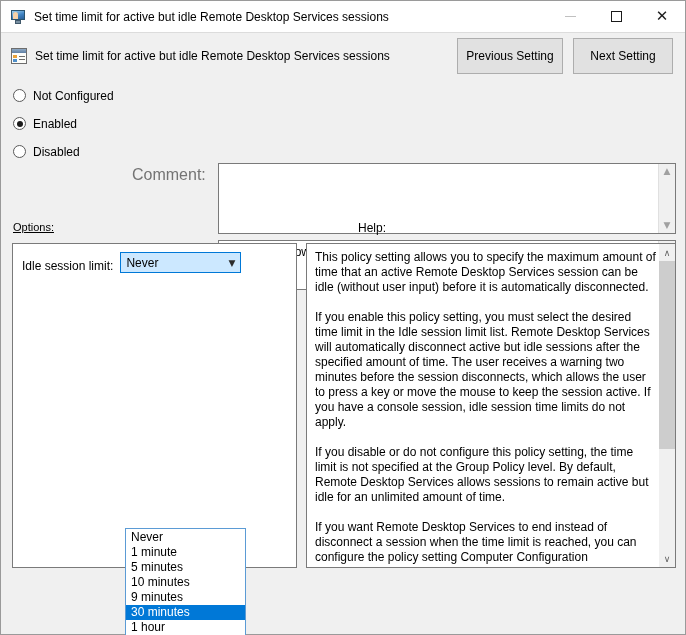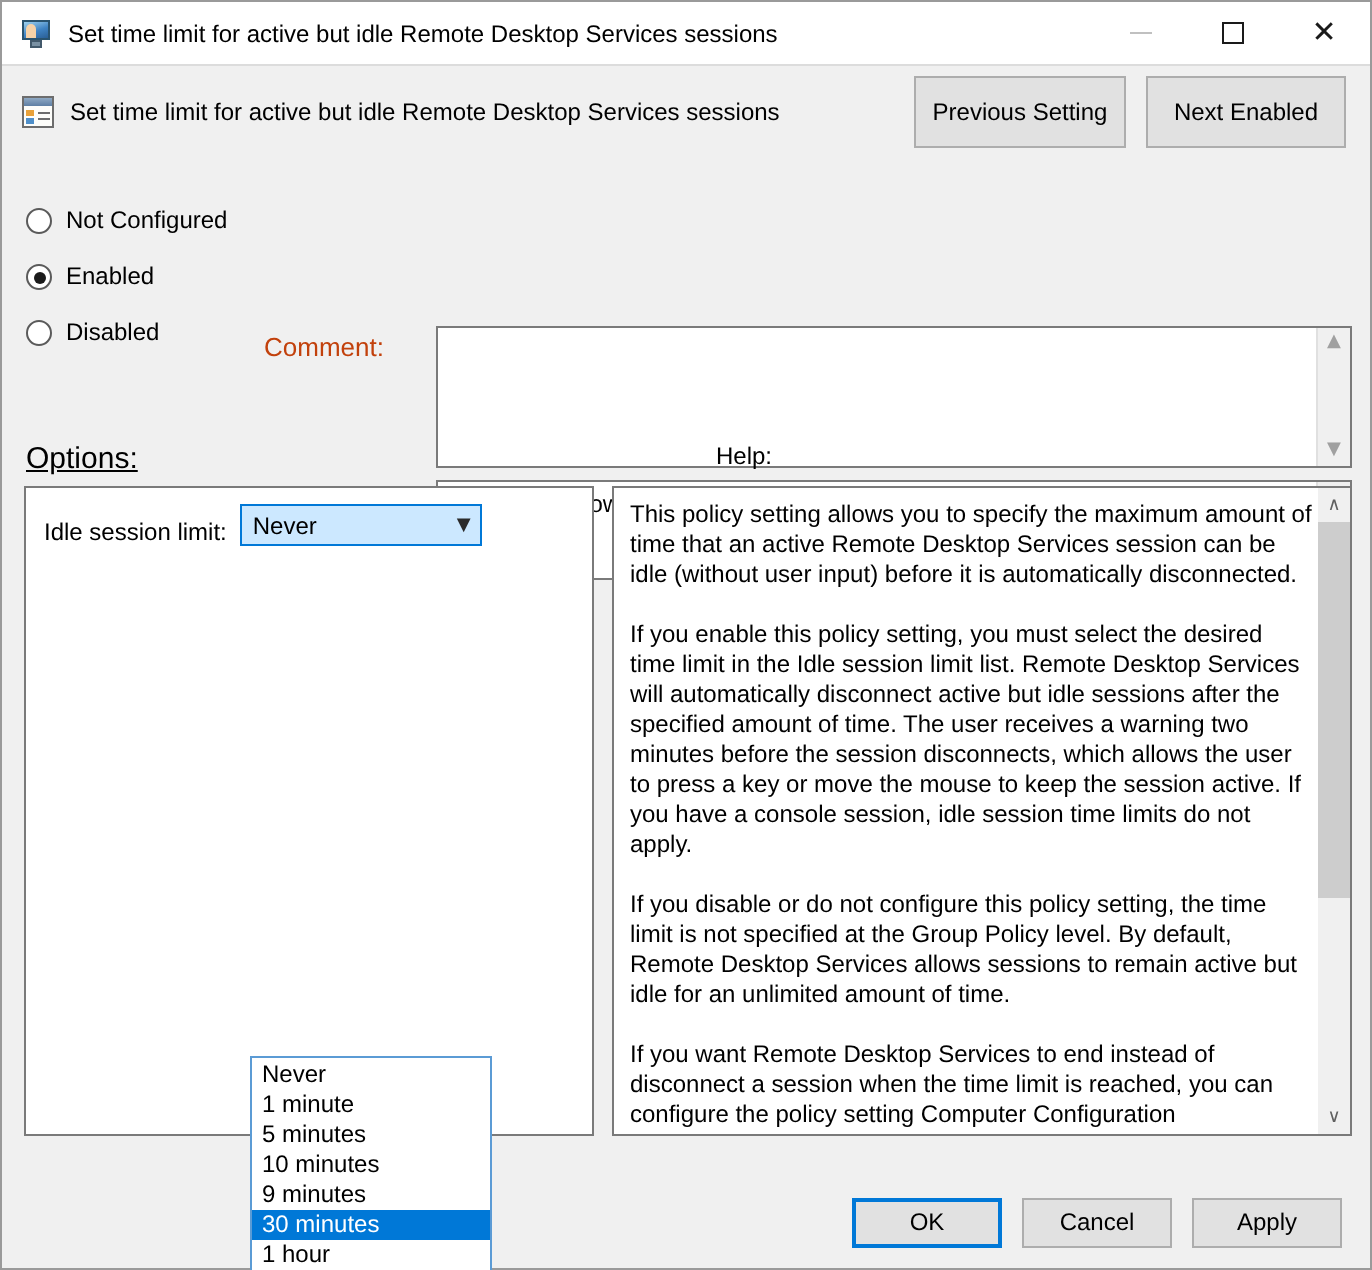--- a/index.html
+++ b/index.html
@@ -194,21 +194,21 @@
     min-height: 138px;
   }
   .radios {
     position: absolute;
     left: 12px;
     top: 10px;
     width: 140px;
   }
   .radio-row {
     display: flex;
-    align-items: flex-end;
+    align-items: flex-start;
     height: 28px;
   }
   .radio-dot {
     width: 13px;
     height: 13px;
     border-radius: 50%;
     border: 1px solid #5a5a5a;
     background: #fff;
     box-sizing: border-box;
     margin-right: 7px;
@@ -222,22 +222,22 @@
     top: 2.5px;
     width: 6px;
     height: 6px;
     border-radius: 50%;
     background: #1b1b1b;
   }
   .radio-label { font-size: 12px; }
 
   .field-label {
     position: absolute;
-    font-size: 13px;
-    color: #c2410c;
+    font-size: 16px;
+    color: #737373;
   }
   .lbl-comment { left: 131px; top: 87px; }
   .lbl-supported { left: 131px; top: 163px; }
 
   .textbox {
     position: absolute;
     background: #fff;
     border: 1px solid #7a7a7a;
     box-sizing: border-box;
     display: flex;
@@ -279,21 +279,21 @@
     width: 458px;
     height: 50px;
   }
 
   
   .section-heads {
     position: relative;
     height: 26px;
     min-height: 26px;
   }
-  .sec-options { position: absolute; left: 12px; top: 4px; font-size: 15px; text-decoration: underline; }
+  .sec-options { position: absolute; left: 12px; top: 4px; font-size: 11px; text-decoration: underline; }
   .sec-help { position: absolute; left: 313px; top: 4px; font-size: 12px; margin-left: 44px; }
 
   
   .panels {
     position: relative;
     flex: 1;
     margin: 0 11px;
   }
   .panel {
     position: absolute;
@@ -475,21 +475,21 @@
       <div class="hi-frame"></div>
       <div class="hi-top"></div>
       <div class="hi-b1"></div>
       <div class="hi-b2"></div>
       <div class="hi-l1"></div>
       <div class="hi-l2"></div>
     </div>
     <div class="header-title">Set time limit for active but idle Remote Desktop Services sessions</div>
     <div class="header-buttons">
       <button class="btn btn-prev">Previous Setting</button>
-      <button class="btn btn-next">Next Enabled</button>
+      <button class="btn btn-next">Next Setting</button>
     </div>
   </div>
 
   <div class="form-area">
 
     <div class="radios">
       <div class="radio-row">
         <span class="radio-dot"></span>
         <span class="radio-label">Not Configured</span>
       </div>
@@ -559,19 +559,14 @@
         <div class="dd-item">Never</div>
         <div class="dd-item">1 minute</div>
         <div class="dd-item">5 minutes</div>
         <div class="dd-item">10 minutes</div>
         <div class="dd-item">9 minutes</div>
         <div class="dd-item selected">30 minutes</div>
         <div class="dd-item">1 hour</div>
       </div>
   </div>
 
-  <div class="footer">
-    <button class="fbtn default">OK</button>
-    <button class="fbtn">Cancel</button>
-    <button class="fbtn">Apply</button>
-  </div>
 
 </div>
 
 </body></html>

